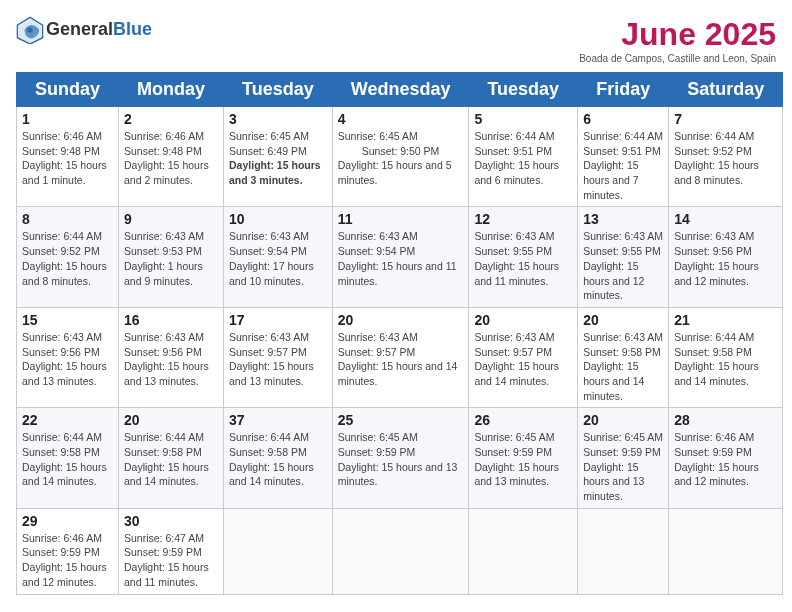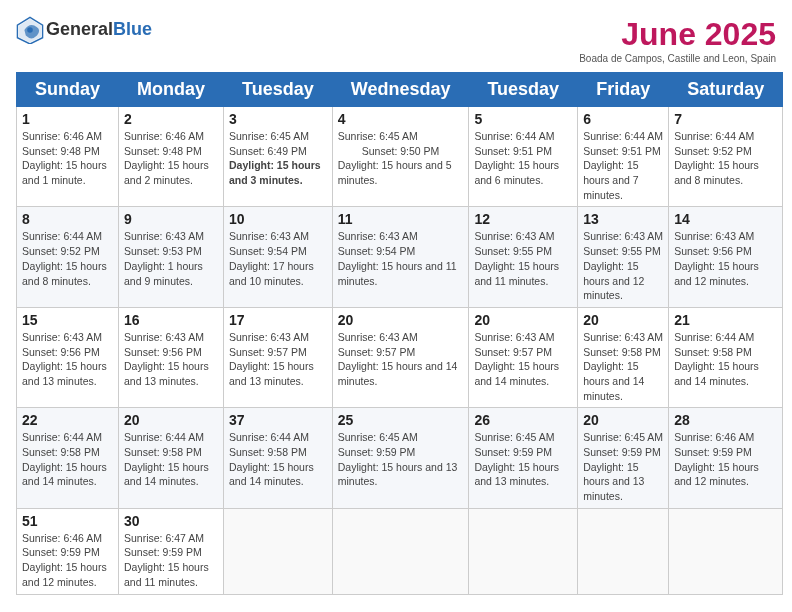--- a/index.html
+++ b/index.html
@@ -355,21 +355,21 @@
           <span class="day-number">28</span>
           <div class="day-info">
             <span style="display: block;">Sunrise: 6:46 AM</span>
             <span style="display: block;">Sunset: 9:59 PM</span>
             <span style="display: block;">Daylight: 15 hours and 12 minutes.</span>
           </div>
         </td>
       </tr>
       <tr>
         <td>
-          <span class="day-number">51</span>
+          <span class="day-number">29</span>
           <div class="day-info">
             <span style="display: block;">Sunrise: 6:46 AM</span>
             <span style="display: block;">Sunset: 9:59 PM</span>
             <span style="display: block;">Daylight: 15 hours and 12 minutes.</span>
           </div>
         </td>
         <td>
           <span class="day-number">30</span>
           <div class="day-info">
             <span style="display: block;">Sunrise: 6:47 AM</span>

